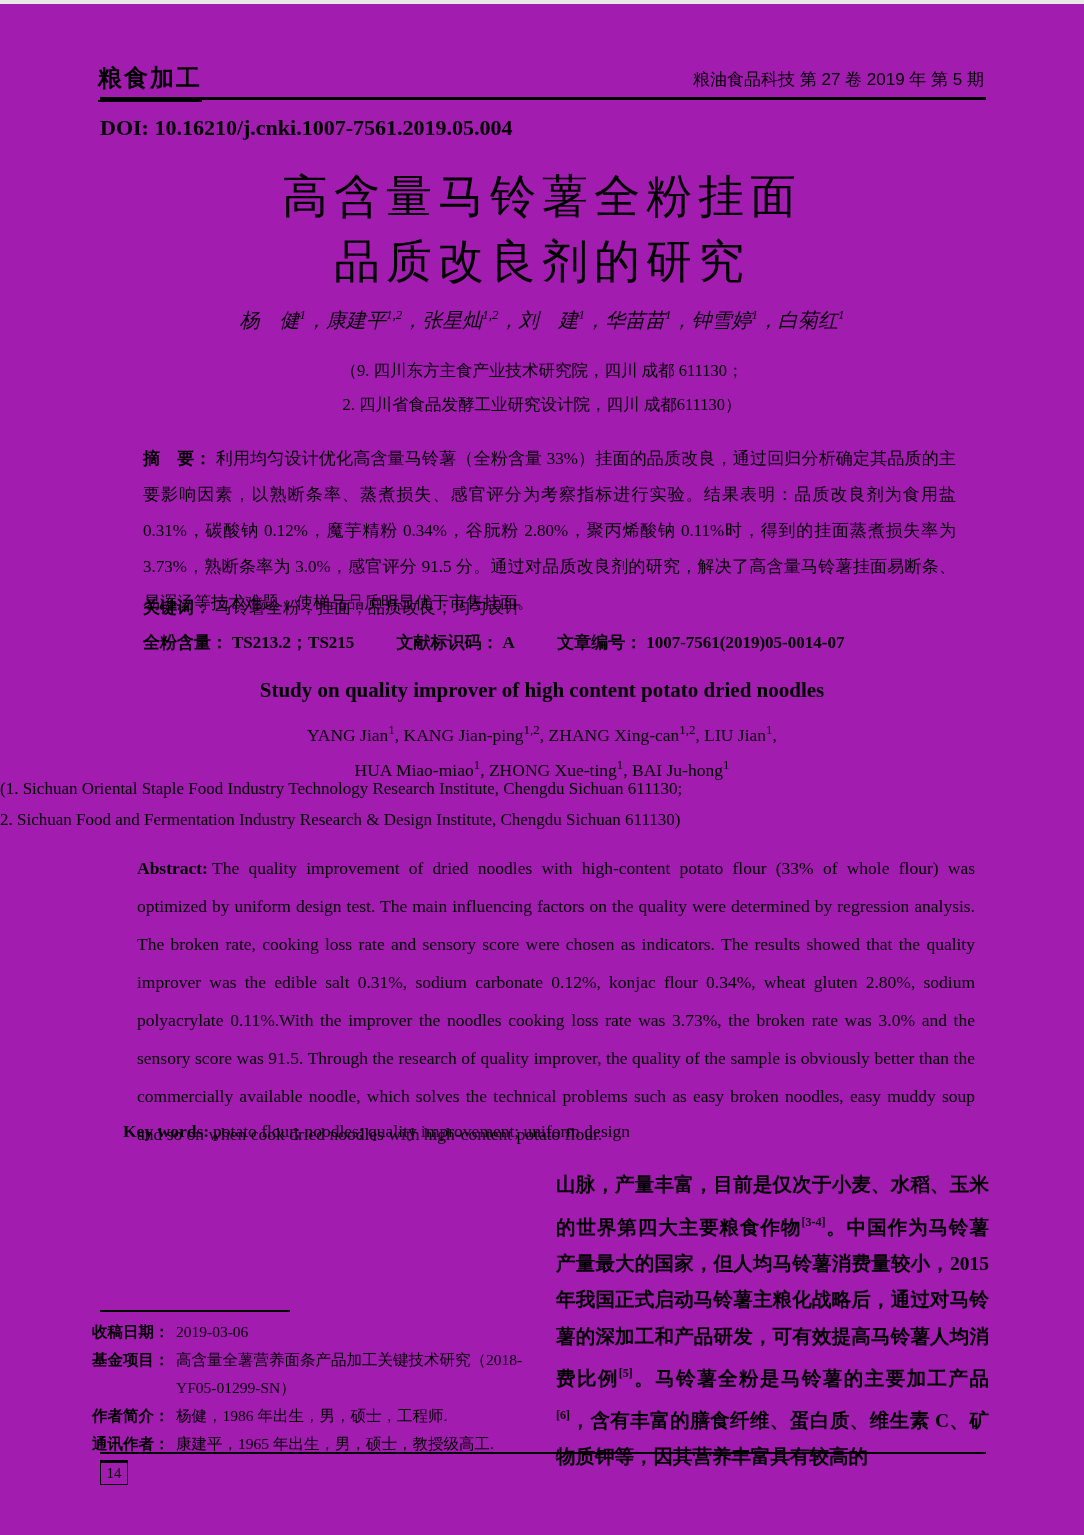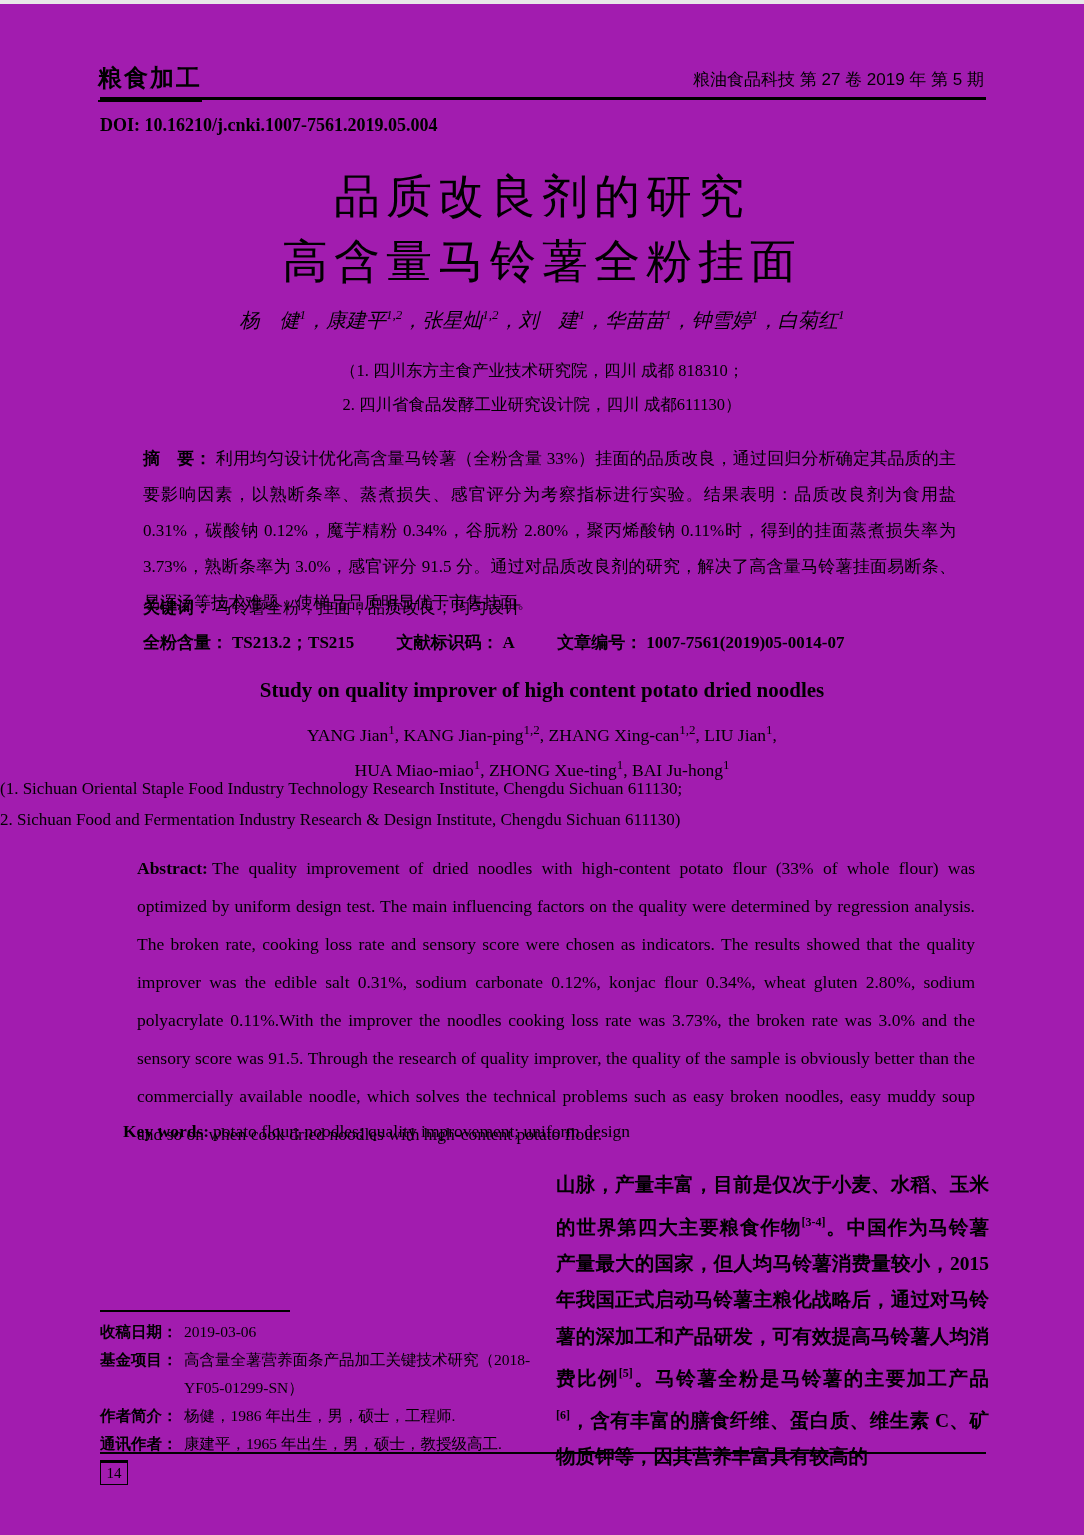--- a/index.html
+++ b/index.html
@@ -9,21 +9,21 @@
     font-family:"Liberation Serif","DejaVu Serif",serif;
   }
   .hei{font-family:"Liberation Sans","DejaVu Sans",sans-serif;font-weight:bold;}
   .abs-pos{position:absolute;}
   
   .header-left{left:98px;top:58px;font-size:24px;letter-spacing:2px;
     border-bottom:2px solid #000;padding-bottom:6px;}
   .header-right{right:100px;top:64px;font-size:17px;
     font-family:"Liberation Sans","DejaVu Sans",sans-serif;}
   .header-rule{left:100px;top:93px;width:886px;height:3px;background:#000;}
-  .doi-line{left:100px;top:111px;font-size:18px;font-weight:bold;}
+  .doi-line{left:100px;top:111px;font-size:22px;font-weight:bold;}
   
   .title-cn{left:0;top:160px;width:100%;text-align:center;
     font-size:46px;line-height:65px;letter-spacing:6px;}
   .authors-cn{left:0;top:303px;width:100%;text-align:center;font-size:20px;font-style:italic;}
   .authors-cn sup,.authors-en sup{font-size:13px;}
   .affils-cn{left:0;top:350px;width:100%;text-align:center;
     font-size:16.5px;line-height:34px;}
   
   .abstract-cn{left:143px;top:437px;width:813px;font-size:17px;
     line-height:36px;text-align:justify;}
@@ -44,21 +44,21 @@
   .abstract-en .inline-label,.keywords-en .inline-label{
     font-weight:bold;font-family:"Liberation Serif",serif;}
   .keywords-en{left:123px;top:1117px;width:838px;font-size:17.5px;}
   
   .body-col{font-size:19.5px;text-align:justify;}
   .col-left{left:100px;top:1165px;width:437px;line-height:38.5px;text-indent:2em;}
   .col-right{left:556px;top:1163px;width:433px;line-height:36.5px;font-weight:bold;}
   .body-col sup{font-size:12px;}
   
   .fn-divider{left:100px;top:1306px;width:190px;height:2px;background:#000;}
-  .footnotes{left:100px;top:1314px;width:445px;font-size:15.5px;line-height:28px;}
+  .footnotes{left:92px;top:1314px;width:445px;font-size:15.5px;line-height:28px;}
   .fn-row{display:flex;}
   .fn-label{flex:0 0 84px;font-family:"Liberation Sans","DejaVu Sans",sans-serif;
     font-weight:bold;white-space:nowrap;}
   .fn-text{flex:1;}
   .bottom-rule{left:100px;top:1448px;width:886px;height:2px;background:#000;}
   .page-badge{left:100px;top:1456px;width:26px;height:21px;
     border:1px solid #000;border-top:3px solid #000;
     font-size:15px;text-align:center;line-height:21px;}
 </style>
 </head>
@@ -66,28 +66,28 @@
 
 <div class="page">
 
   <div class="abs-pos header-left hei">粮食加工</div>
   <div class="abs-pos header-right">粮油食品科技 第 27 卷  2019 年  第 5 期</div>
   <div class="abs-pos header-rule"></div>
 
   <div class="abs-pos doi-line">DOI: 10.16210/j.cnki.1007-7561.2019.05.004</div>
 
   <div class="abs-pos title-cn">
+    <div>高含量马铃薯全粉挂面</div>
     <div>品质改良剂的研究</div>
-    <div>高含量马铃薯全粉挂面</div>
   </div>
 
   <div class="abs-pos authors-cn">杨　健<sup>1</sup>，康建平<sup>1,2</sup>，张星灿<sup>1,2</sup>，刘　建<sup>1</sup>，华苗苗<sup>1</sup>，钟雪婷<sup>1</sup>，白菊红<sup>1</sup></div>
 
   <div class="abs-pos affils-cn">
-    <div>（1. 四川东方主食产业技术研究院，四川 成都 818310；</div>
+    <div>（9. 四川东方主食产业技术研究院，四川 成都 611130；</div>
     <div>2. 四川省食品发酵工业研究设计院，四川 成都611130）</div>
   </div>
 
   <div class="abs-pos abstract-cn">
     <span class="hei inline-label">摘　要：</span><span>利用均匀设计优化高含量马铃薯（全粉含量 33%）挂面的品质改良，通过回归分析确定其品质的主要影响因素，以熟断条率、蒸煮损失、感官评分为考察指标进行实验。结果表明：品质改良剂为食用盐 0.31%，碳酸钠 0.12%，魔芋精粉 0.34%，谷朊粉 2.80%，聚丙烯酸钠 0.11%时，得到的挂面蒸煮损失率为 3.73%，熟断条率为 3.0%，感官评分 91.5 分。通过对品质改良剂的研究，解决了高含量马铃薯挂面易断条、易浑汤等技术难题，使样品品质明显优于市售挂面。</span>
   </div>
 
   <div class="abs-pos keywords-cn">
     <span class="hei inline-label">关键词：</span><span>马铃薯全粉；挂面；品质改良；均匀设计</span>
   </div>

